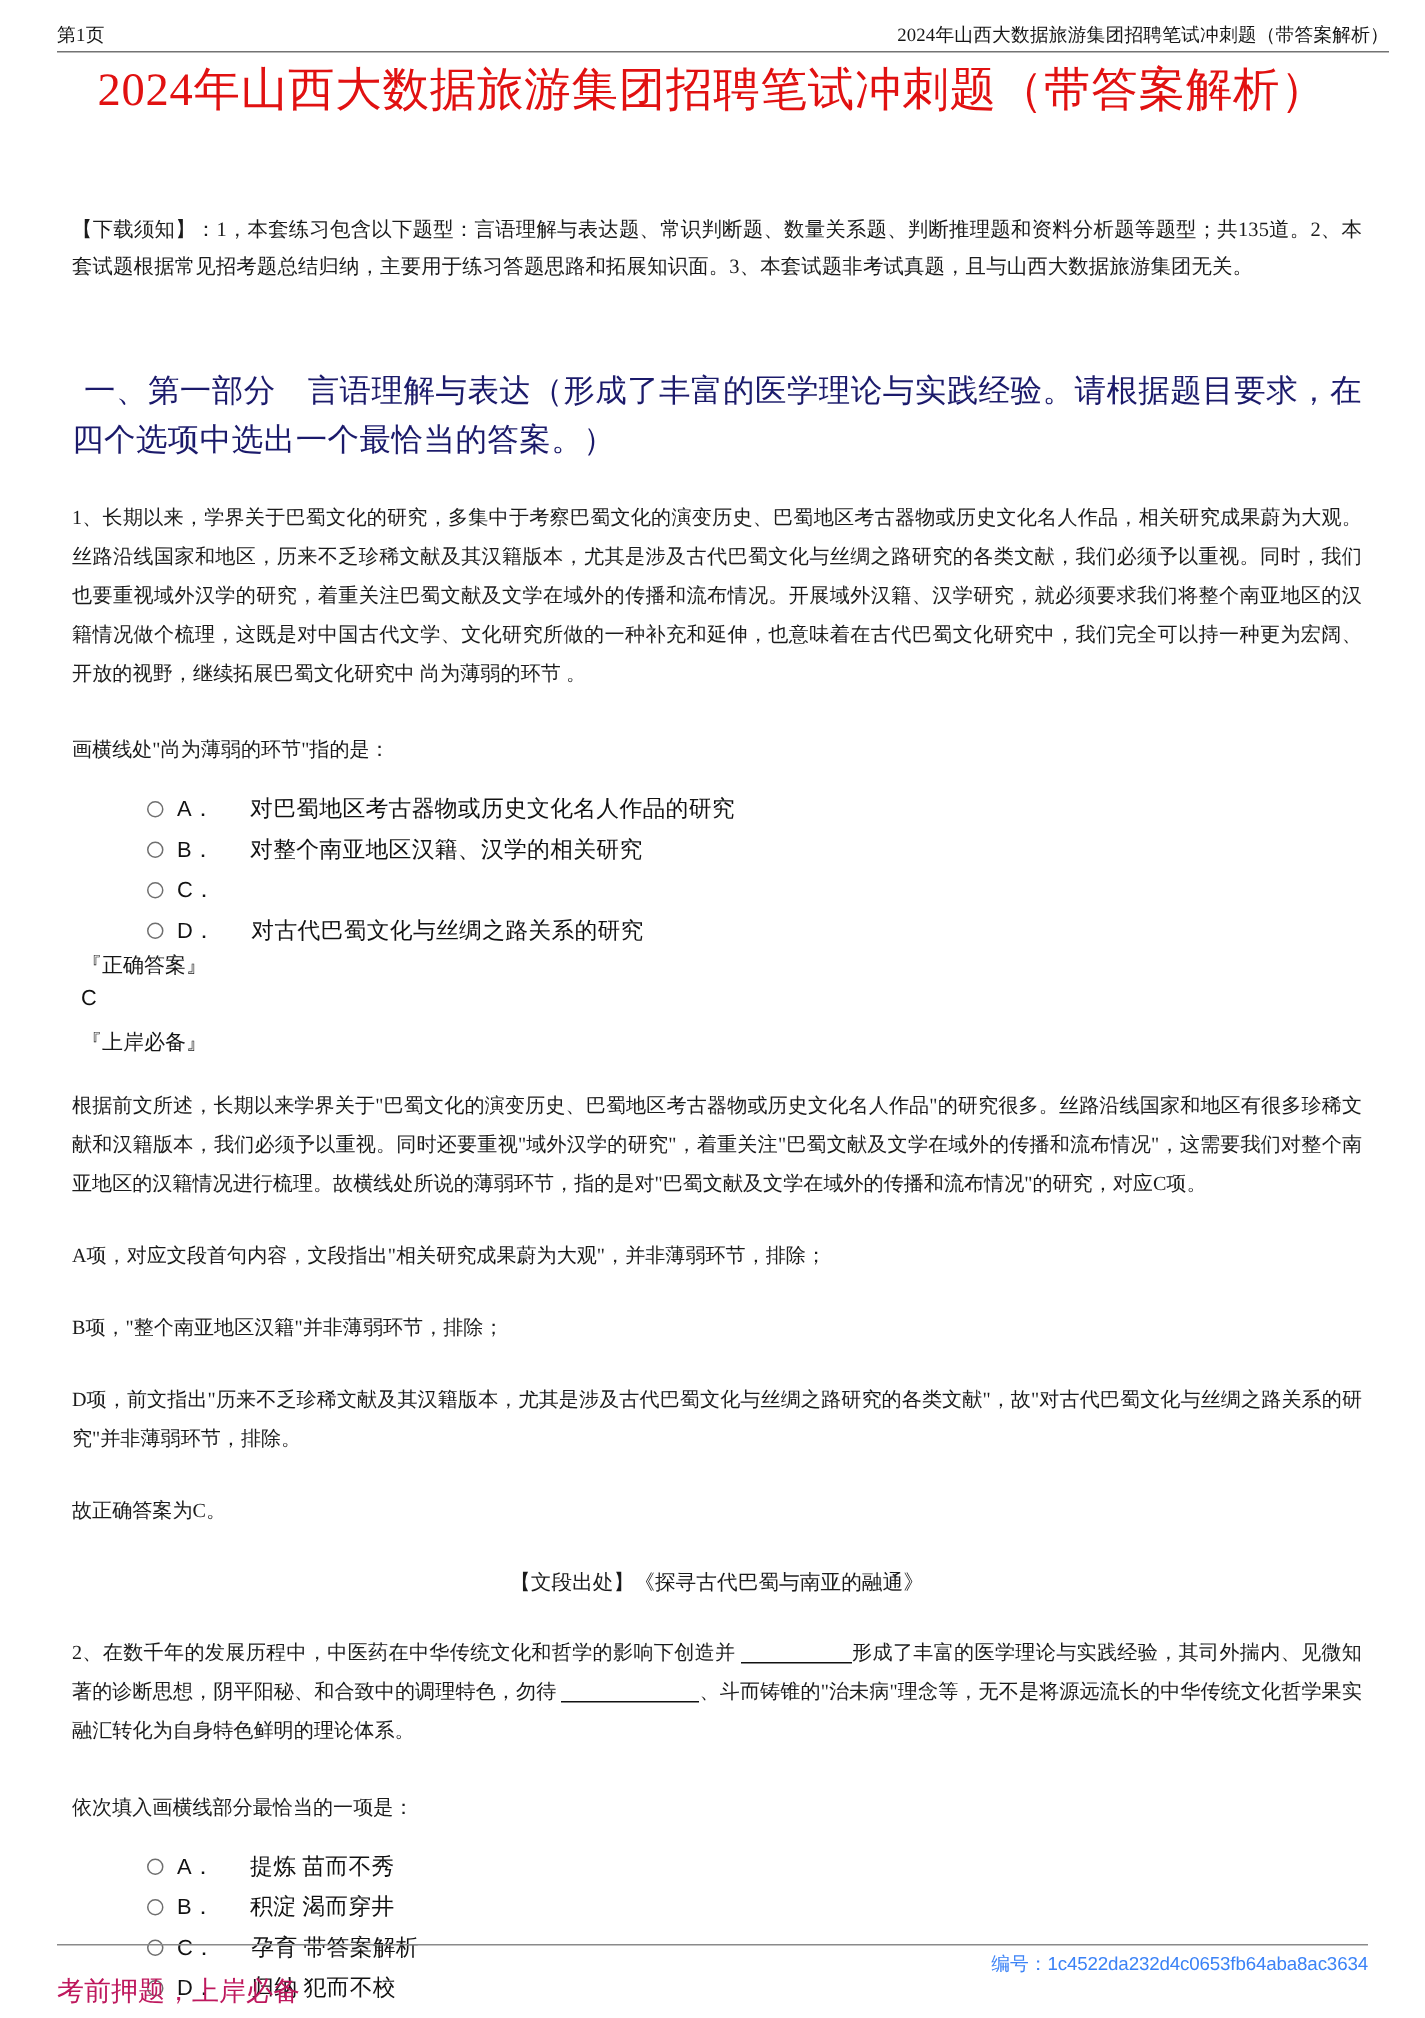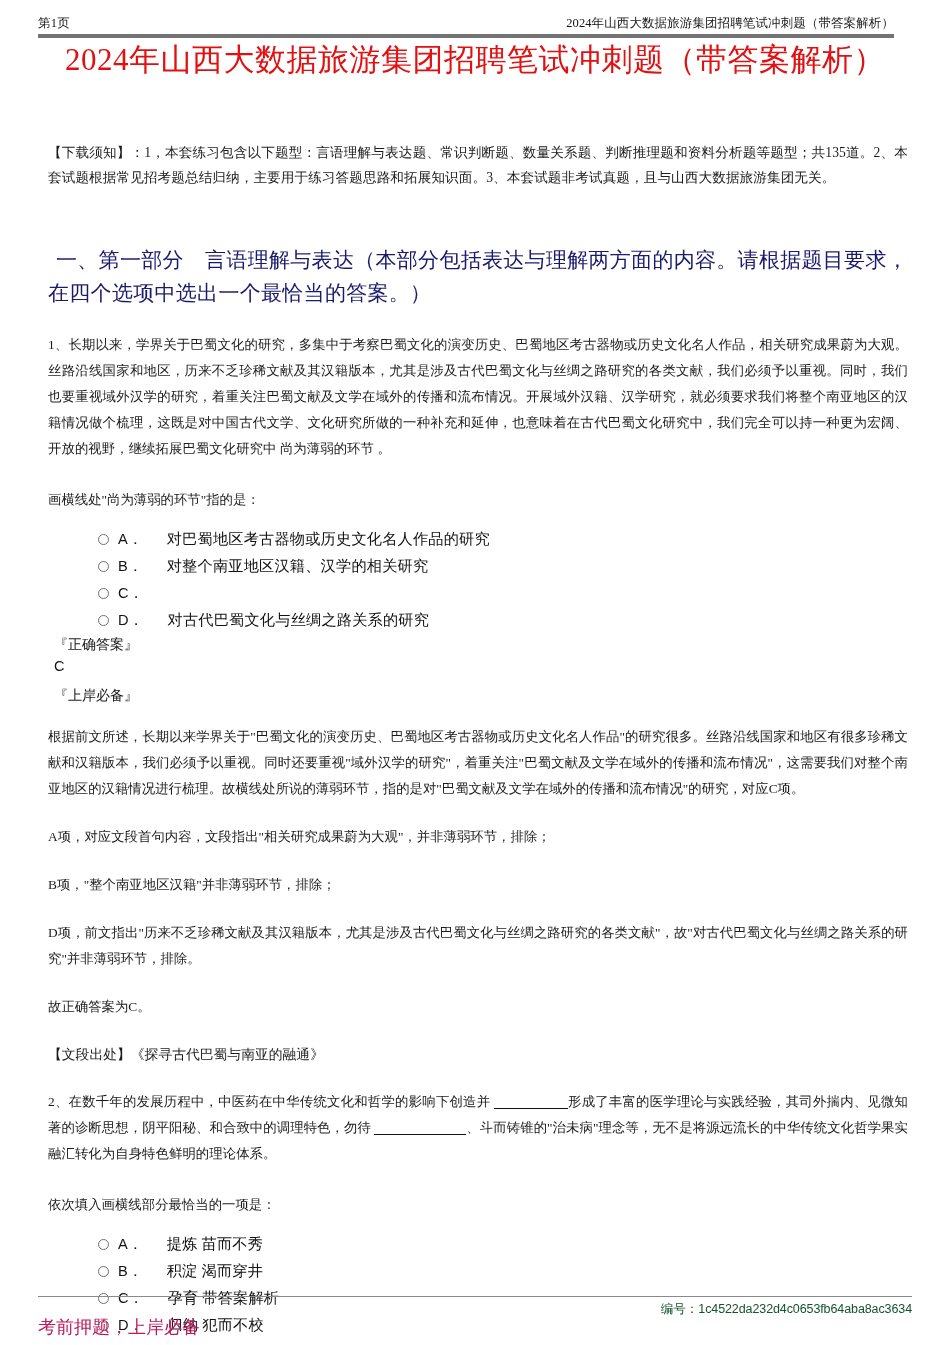--- a/index.html
+++ b/index.html
@@ -20,23 +20,23 @@
     width: 950px;
     height: 1345px;
     box-sizing: border-box;
   }
 
   
   .runhead {
     position: absolute;
     top: 8px;
     left: 38px;
-    right: 56px;
+    right: 24px;
     height: 24px;
-    border-bottom: 4px solid #737373;
+    border-bottom: 1px solid #737373;
     display: flex;
     align-items: flex-end;
     justify-content: space-between;
     padding-bottom: 2px;
   }
   .runhead-left {
     font-size: 12.5px;
     color: #161616;
     letter-spacing: 0.2px;
   }
@@ -170,20 +170,21 @@
     line-height: 26px;
     color: #1b1b1b;
     text-align: justify;
   }
   .para.gap { margin-top: 22px; }
   .source {
     margin-top: 23px;
     font-size: 13.8px;
     line-height: 24px;
     color: #1b1b1b;
+    text-align: center;
   }
 
   
   .runfoot {
     position: absolute;
     bottom: 18px;
     left: 38px;
     right: 38px;
     height: 26px;
     border-top: 1px solid #8a8a8a;
@@ -192,21 +193,21 @@
     justify-content: space-between;
     padding-top: 4px;
   }
   .runfoot-left {
     font-size: 18px;
     color: #be185d;
     margin-top: 14px;
   }
   .runfoot-right {
     font-size: 12.5px;
-    color: #14532d;
+    color: #3b82f6;
   }
   .code-mono {
     font-family: "Liberation Sans", sans-serif;
     font-size: 12.5px;
     letter-spacing: -0.1px;
   }
 </style>
 </head>
 <body>
 
@@ -216,21 +217,21 @@
     <span class="runhead-left">第1页</span>
     <span class="runhead-right">2024年山西大数据旅游集团招聘笔试冲刺题（带答案解析）</span>
   </div>
 
   <div class="doc-title">2024年山西大数据旅游集团招聘笔试冲刺题（带答案解析）</div>
 
   <div class="content">
 
     <div class="notice">【下载须知】：1，本套练习包含以下题型：言语理解与表达题、常识判断题、数量关系题、判断推理题和资料分析题等题型；共135道。2、本套试题根据常见招考题总结归纳，主要用于练习答题思路和拓展知识面。3、本套试题非考试真题，且与山西大数据旅游集团无关。</div>
 
-    <div class="section-heading">一、第一部分　言语理解与表达（本部分包括表达与理解两方面的内容。请根据题目要求，在四个选项中选出一个最恰当的答案。）</div>
+    <div class="section-heading">一、第一部分　言语理解与表达（形成了丰富的医学理论与实践经验。请根据题目要求，在四个选项中选出一个最恰当的答案。）</div>
 
     <div class="qtext"><span>1、</span><span>长期以来，学界关于巴蜀文化的研究，多集中于考察巴蜀文化的演变历史、巴蜀地区考古器物或历史文化名人作品，相关研究成果蔚为大观。丝路沿线国家和地区，历来不乏珍稀文献及其汉籍版本，尤其是涉及古代巴蜀文化与丝绸之路研究的各类文献，我们必须予以重视。同时，我们也要重视域外汉学的研究，着重关注巴蜀文献及文学在域外的传播和流布情况。开展域外汉籍、汉学研究，就必须要求我们将整个南亚地区的汉籍情况做个梳理，这既是对中国古代文学、文化研究所做的一种补充和延伸，也意味着在古代巴蜀文化研究中，我们完全可以持一种更为宏阔、开放的视野，继续拓展巴蜀文化研究中 </span><span class="u-line">尚为薄弱的环节</span><span> 。</span></div>
 
     <div class="prompt">画横线处"尚为薄弱的环节"指的是：</div>
 
     <div class="options">
       <div class="option-row">
         <span class="radio"></span>
         <span class="opt-letter">A．</span>
         <span class="opt-text">对巴蜀地区考古器物或历史文化名人作品的研究</span>

